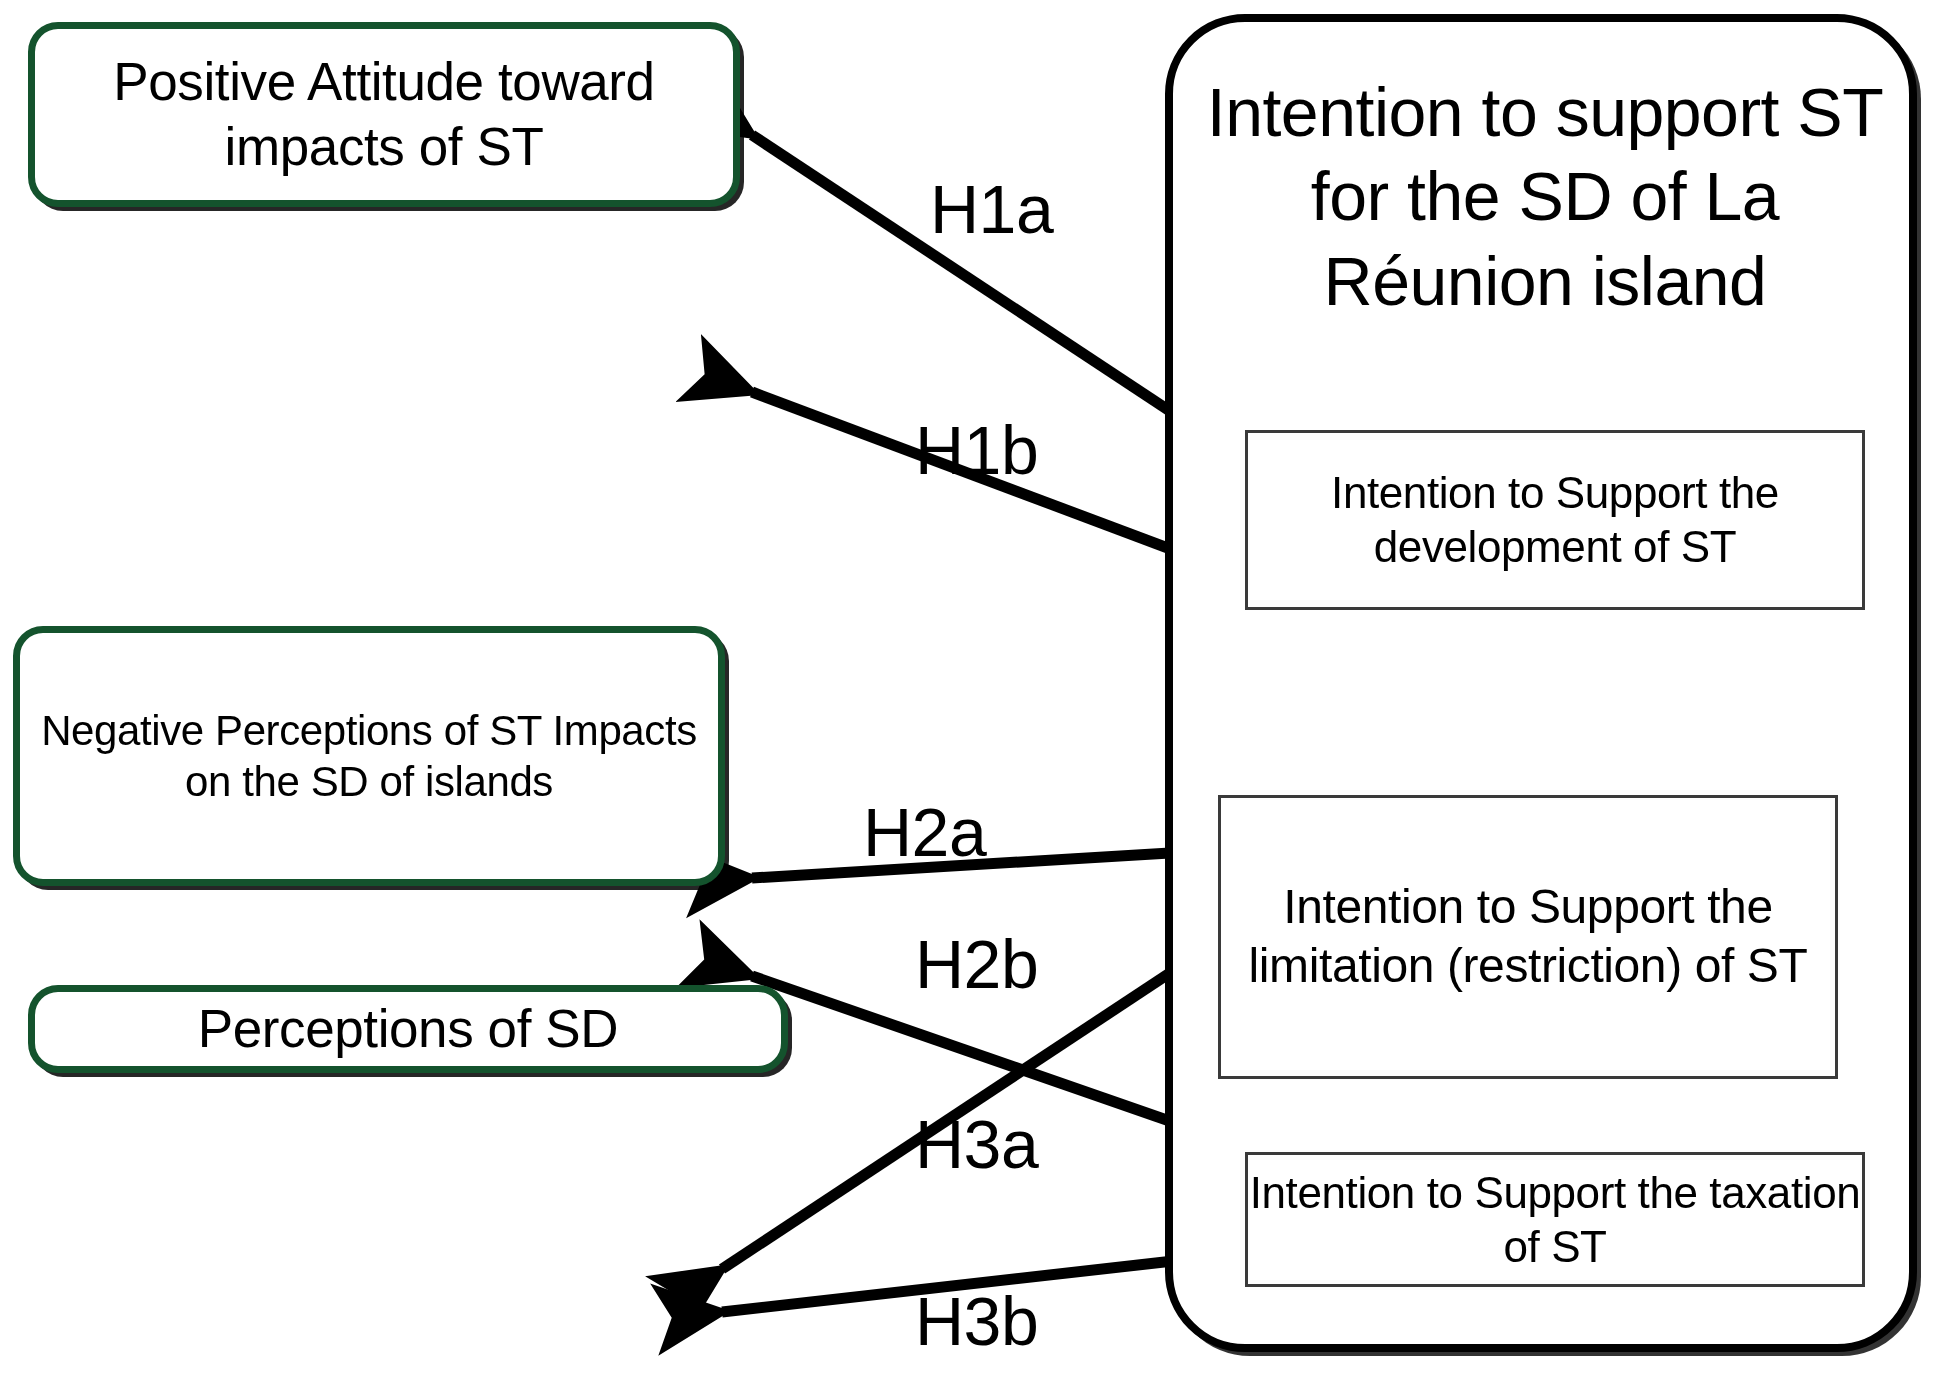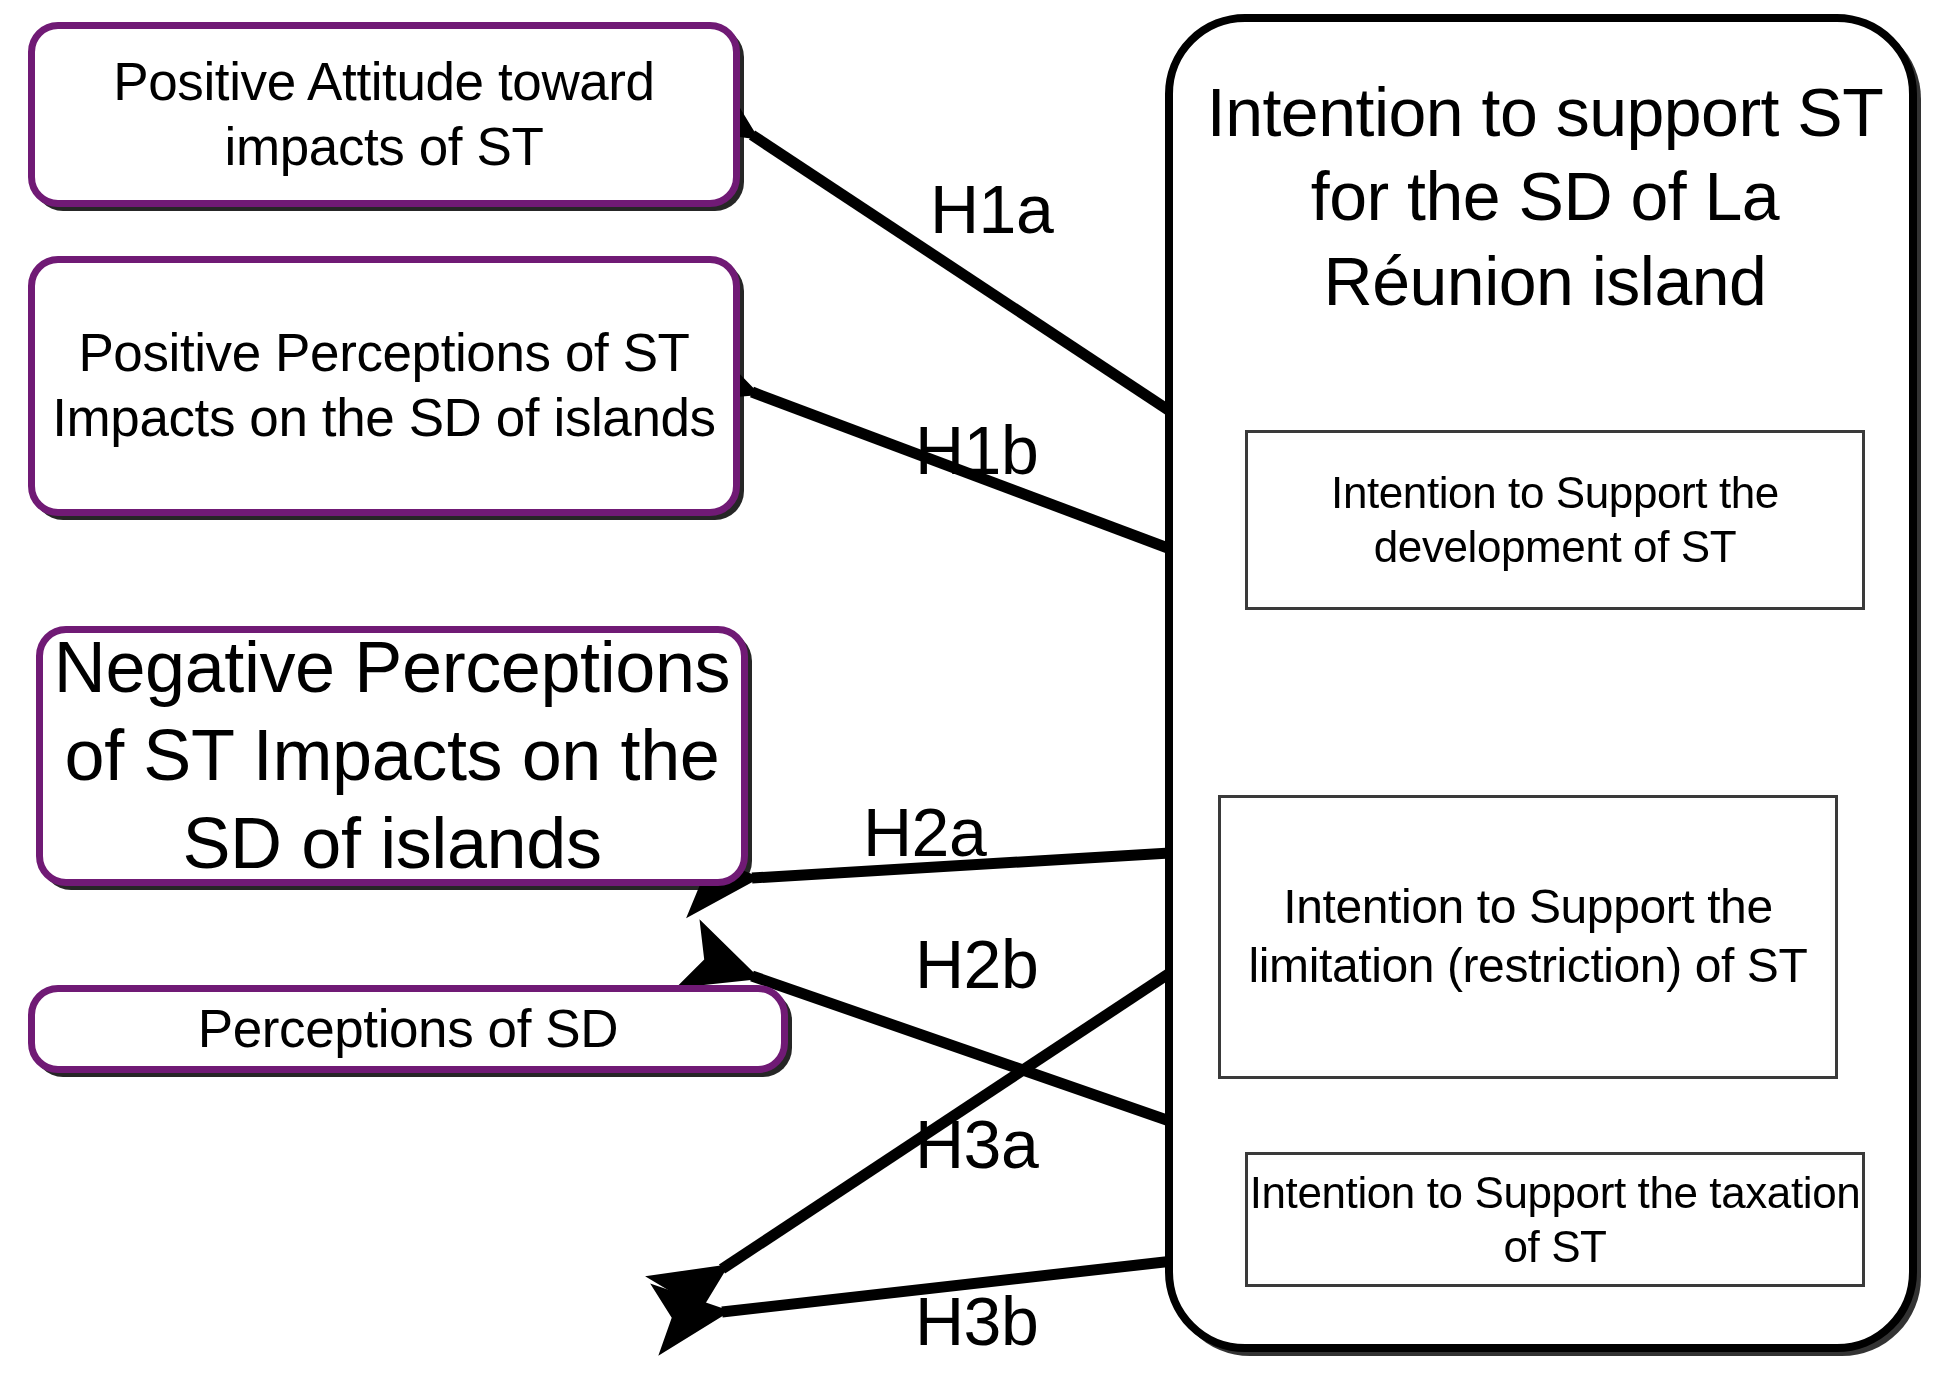--- a/index.html
+++ b/index.html
@@ -32,42 +32,42 @@
     text-align:center;
     z-index:3;
   }
   .node .label{
     display:block;
     width:100%;
     line-height:1.22;
     letter-spacing:-0.4px;
   }
   .outer-round{
-    border:7px solid #701a75;
+    border:7px solid #14532d;
     border-radius:30px;
     box-shadow:5px 5px 0 -1px rgba(0,0,0,0.85);
   }
   .inner-plain{
     border:3px solid #3a3a3a;
     border-radius:0;
     align-items:center;
   }
   .container-round{
     position:absolute;
     box-sizing:border-box;
     border:8px solid #000000;
     border-radius:80px;
     background:#ffffff;
     z-index:1;
     box-shadow:5px 5px 0 -1px rgba(0,0,0,0.8);
   }
   
   #box-positive-attitude{ left:28px;  top:22px;   width:712px; height:185px; font-size:53px; }
   #box-positive-perceptions{ left:28px; top:256px; width:712px; height:260px; font-size:53px; }
-  #box-negative-perceptions{ left:36px; top:626px; width:712px; height:260px; font-size:72px; }
+  #box-negative-perceptions{ left:13px; top:626px; width:712px; height:260px; font-size:42px; }
   #box-perceptions-sd{ left:28px; top:985px; width:760px; height:88px; font-size:53px; }
 
   #container-intention{ left:1165px; top:14px; width:752px; height:1338px; }
 
   #container-title{
     position:absolute;
     left:1200px; top:70px; width:690px;
     text-align:center;
     font-size:68px;
     line-height:1.24;
@@ -122,23 +122,20 @@
     <line x1="722" y1="1269" x2="1253" y2="918" stroke="#000000" stroke-width="11" marker-start="url(#ah)" marker-end="url(#ah)"></line>
 
       Intention to Support the taxation of ST --&gt;
     <line x1="722" y1="1312" x2="1253" y2="1252" stroke="#000000" stroke-width="11" marker-start="url(#ah)" marker-end="url(#ah)"></line>
   </svg>
 
   <div class="node outer-round" id="box-positive-attitude">
     <span class="label">Positive Attitude toward impacts of ST</span>
   </div>
 
-  <div class="node outer-round" id="box-positive-perceptions">
-    <span class="label">Positive Perceptions of ST Impacts on the SD of islands</span>
-  </div>
 
   <div class="node outer-round" id="box-negative-perceptions">
     <span class="label">Negative Perceptions of ST Impacts on the SD of islands</span>
   </div>
 
   <div class="node outer-round" id="box-perceptions-sd">
     <span class="label">Perceptions of SD</span>
   </div>
 
   <div class="container-round" id="container-intention"></div>

